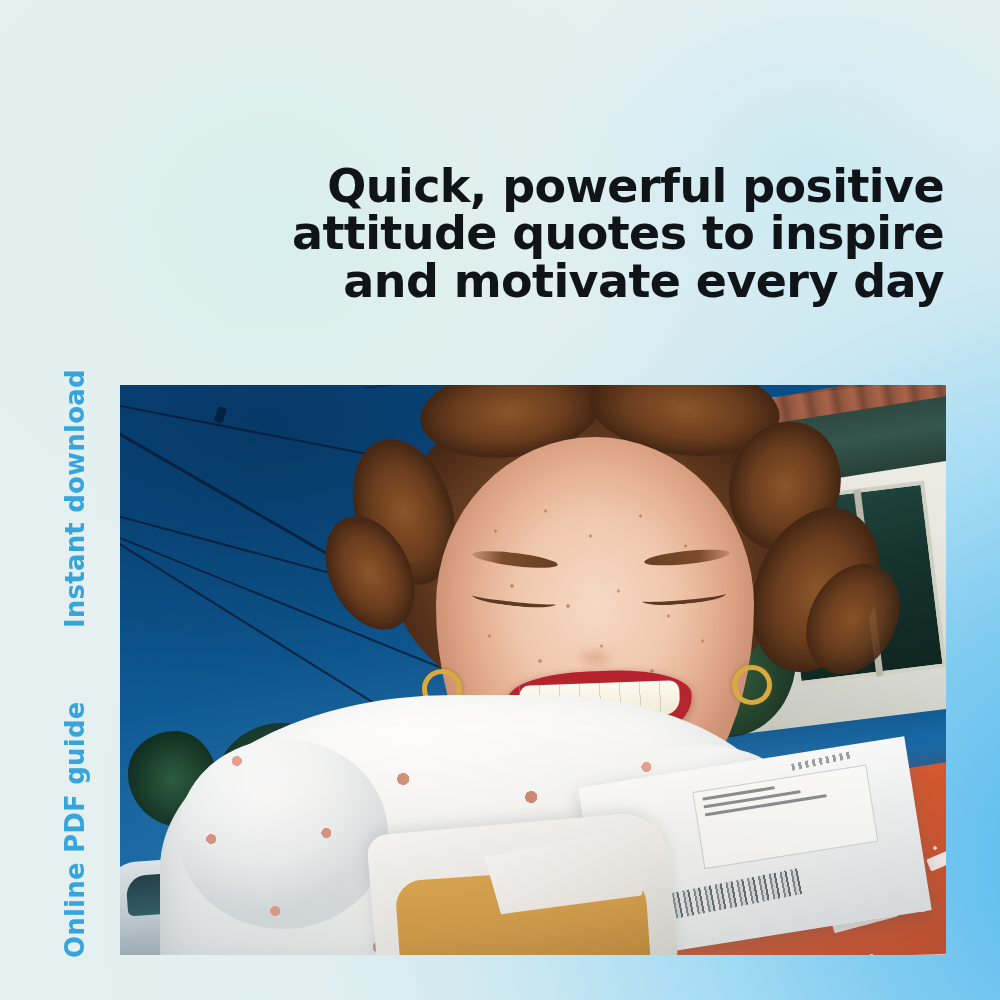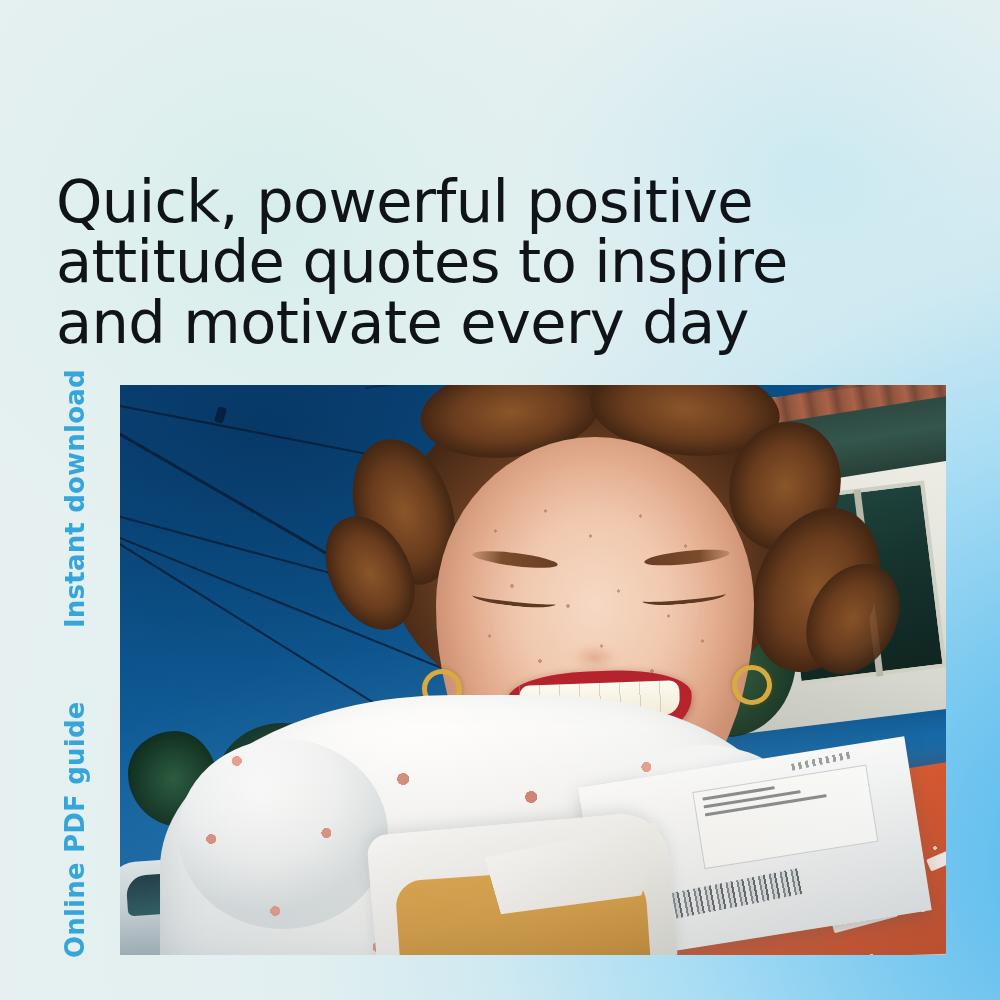--- a/index.html
+++ b/index.html
@@ -54,25 +54,25 @@
   }
 
   
   .headline {
     position: absolute;
     left: 0;
     top: 132px;
     width: 1000px;
     padding: 0 56px;
     box-sizing: border-box;
-    text-align: left;
+    text-align: right;
     color: #101418;
     font-family: "DejaVu Sans", sans-serif;
-    font-weight: 400;
-    font-size: 59px;
+    font-weight: 700;
+    font-size: 46px;
     line-height: 1.03;
     letter-spacing: -0.6px;
     white-space: pre-line;
   }
 
   
   .side-label {
     position: absolute;
     left: 60px;
     color: #35a5dc;

